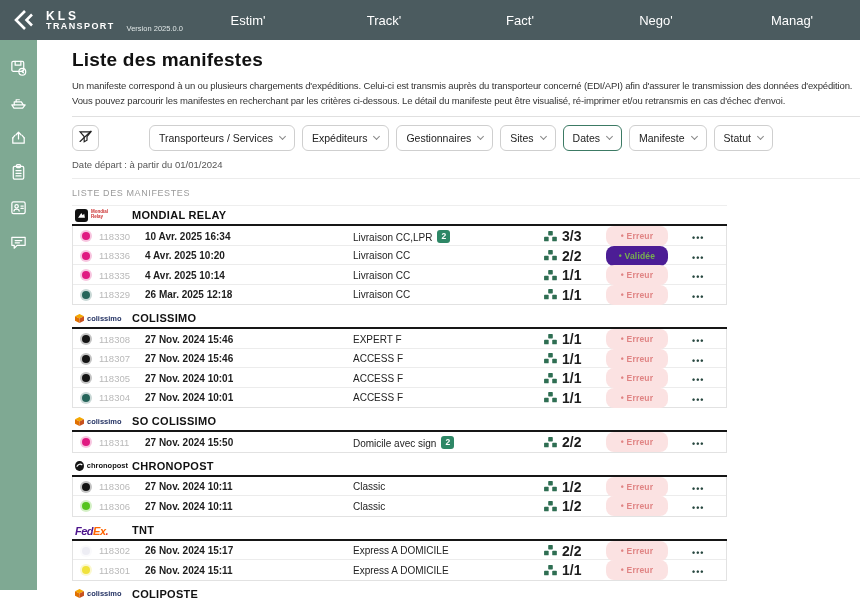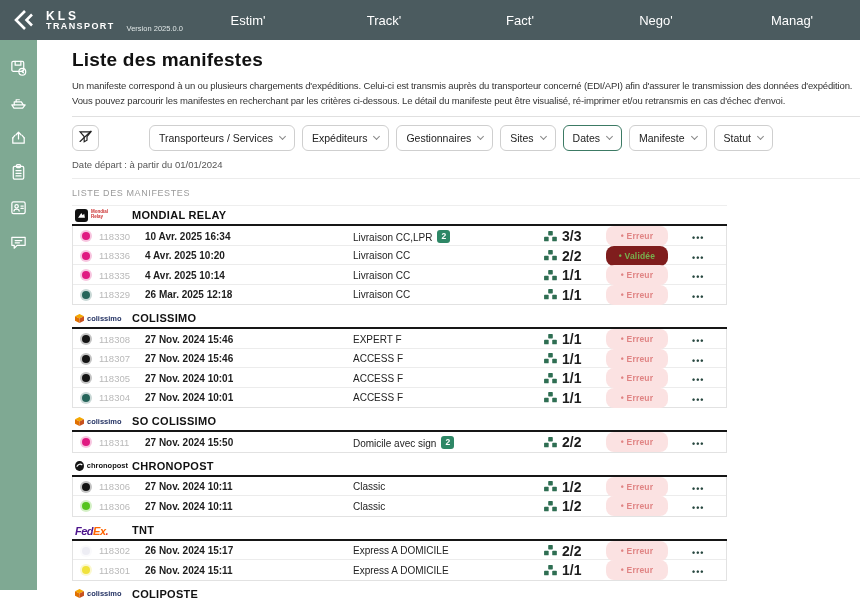--- a/index.html
+++ b/index.html
@@ -79,21 +79,21 @@
     font-size:8.5px; font-weight:bold; border-radius:3px; display:inline-flex;
     align-items:center; justify-content:center; padding:0 2px; }
   .cparcel { display:flex; align-items:center; gap:5px; }
   .parcel-ico rect { fill:#2e6e52; }
   .pcount { font-size:14px; font-weight:600; color:#1d1d1d; }
   .cstatus { display:flex; }
   .pill { width:62px; height:20px; border-radius:8px; font-size:8.5px; font-weight:bold;
     display:flex; align-items:center; justify-content:center; letter-spacing:.2px; }
   .pill::before { content:"• "; white-space:pre; }
   .pill.error { background:#fbe2e2; color:#e08484; }
-  .pill.valid { background:#7f1d1d; color:#76b14e; }
+  .pill.valid { background:#4c1d95; color:#76b14e; }
   .menu-btn { background:none; border:none; color:#27473f; font-weight:bold;
     font-size:9px; letter-spacing:1px; cursor:pointer; font-family:inherit; }
 
   
   .mr-box { width:13px; height:13px; background:#111; border-radius:3px;
     display:inline-flex; align-items:center; justify-content:center; }
   .mr-txt { color:#c33; font-size:4.5px; font-weight:bold; line-height:1.1; }
   .col-txt { color:#1c2b5e; font-size:7.5px; font-weight:bold; }
   .chr-c { width:10px; height:10px; border-radius:50%; background:#141414;
     display:inline-flex; align-items:center; justify-content:center; }

